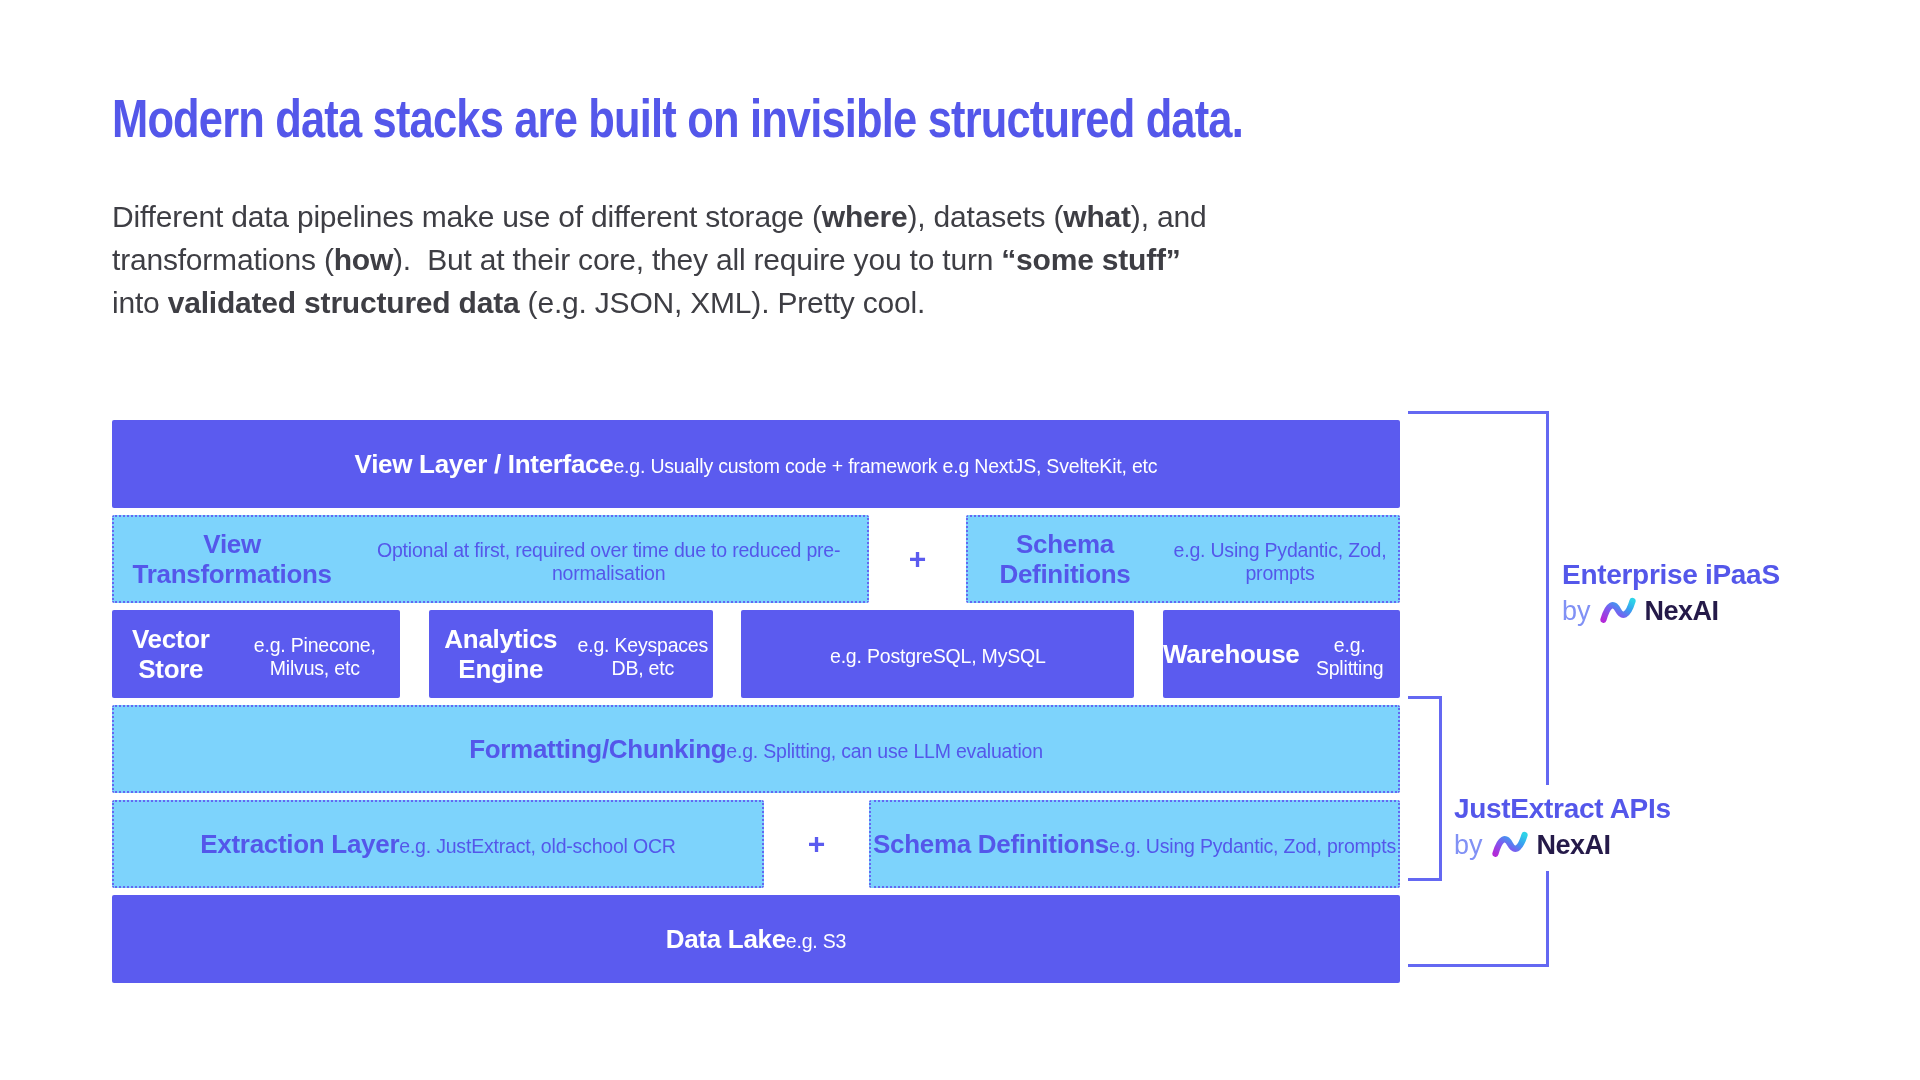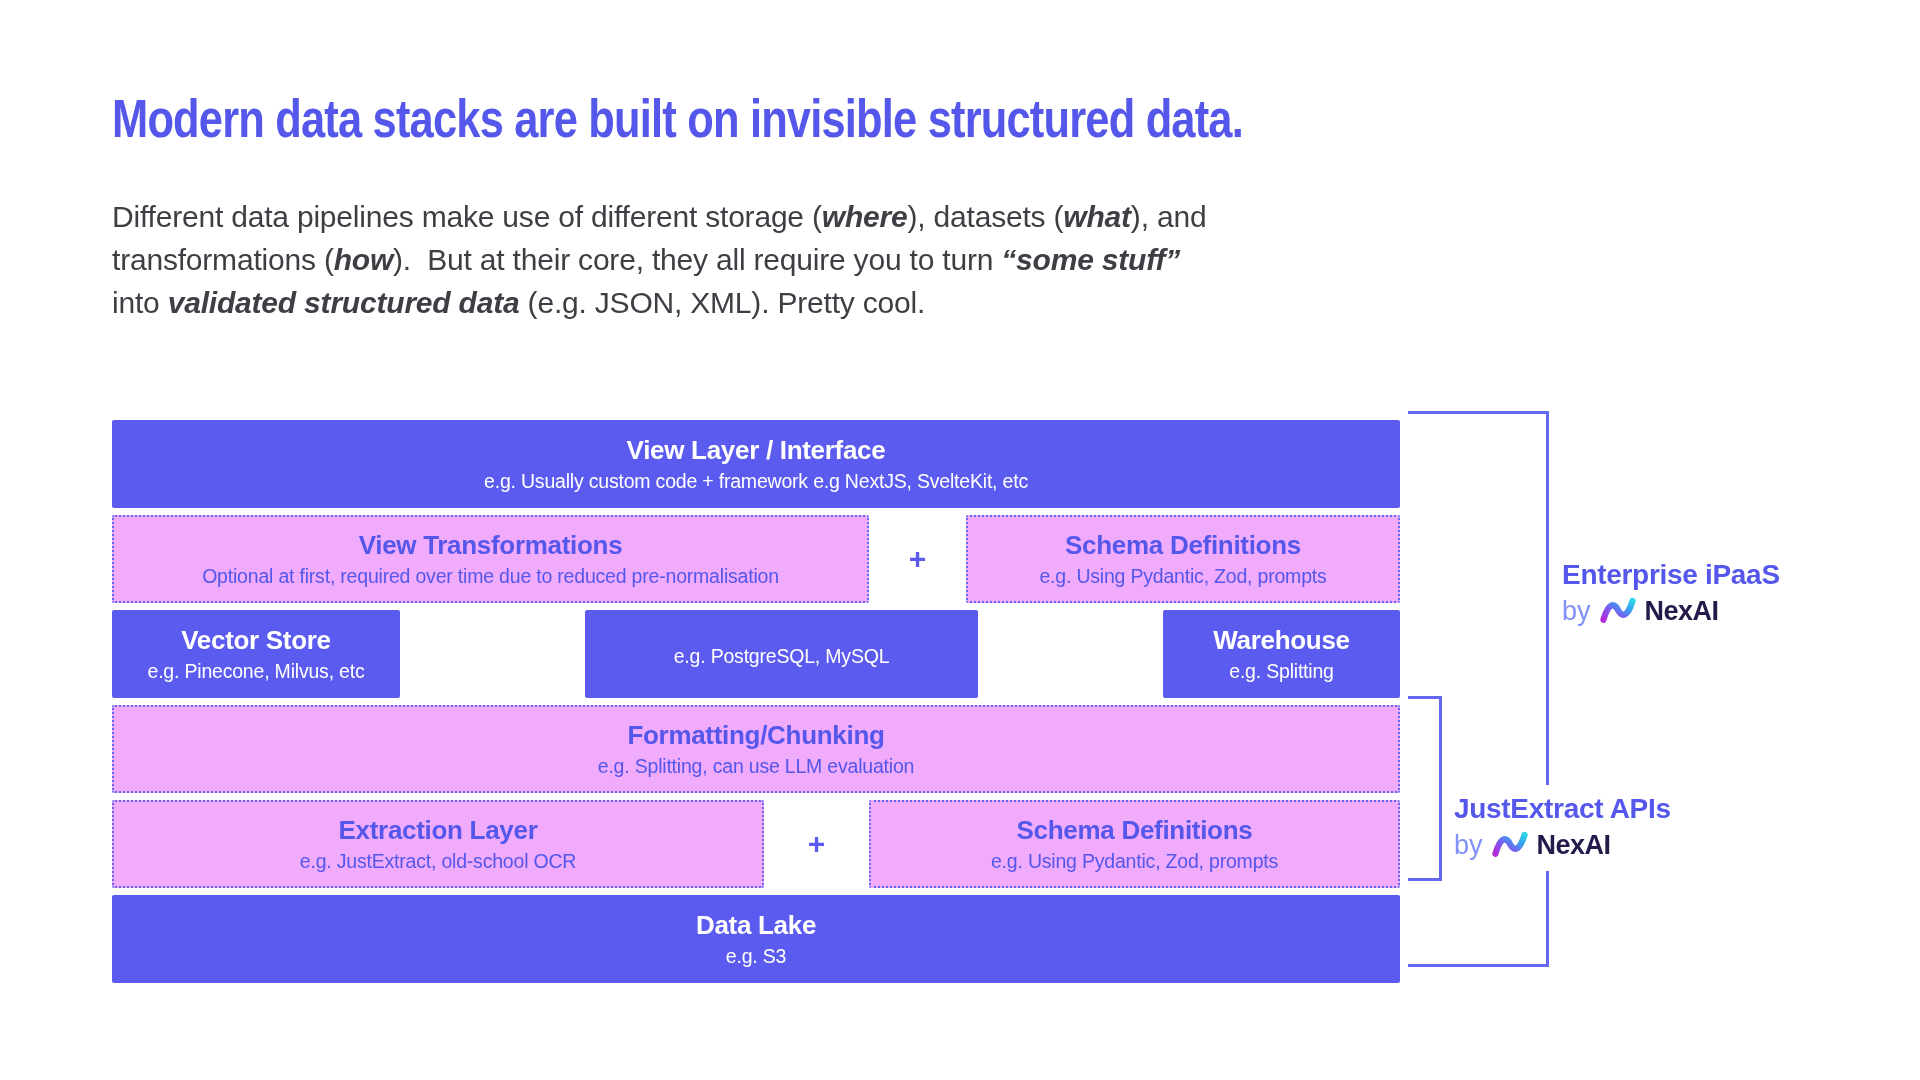--- a/index.html
+++ b/index.html
@@ -5,30 +5,30 @@
   html,body{margin:0;padding:0;background:#ffffff;}
   .page{position:relative;width:1920px;height:1080px;background:#ffffff;overflow:hidden;
         font-family:"Liberation Sans", sans-serif;}
 
   
   .title{position:absolute;left:112px;top:88px;font-size:53px;font-weight:700;
          color:var(--accent-text);letter-spacing:-1px;white-space:nowrap;}
   .title .squeeze{display:inline-block;transform:scaleX(0.82);transform-origin:left center;}
   .intro{position:absolute;left:112px;top:195px;font-size:30px;line-height:43px;
          color:var(--body);letter-spacing:-0.2px;white-space:nowrap;}
-  .intro .em{font-weight:700;font-style:italic;}
+  .intro .em{font-weight:700;}
 
   
   .diagram{position:absolute;left:112px;top:420px;width:1288px;display:flex;
            flex-direction:column;gap:7px;}
   .row{display:flex;height:88px;}
-  .box{display:flex;flex-direction:column;justify-content:center;align-items:center;
+  .box{display:flex;flex-direction:row;justify-content:center;align-items:center;
        text-align:center;border-radius:2px;box-sizing:border-box;}
   .solid{background:var(--accent);color:#ffffff;}
-  .dotted{background:#f0abfc;border:2px dotted var(--line);color:var(--accent-text);align-items:center;}
+  .dotted{background:#7dd3fc;border:2px dotted var(--line);color:var(--accent-text);align-items:center;}
   .box .bt{font-size:26px;font-weight:700;letter-spacing:-0.3px;line-height:30px;}
   .box .bs{font-size:19.5px;font-weight:400;margin-top:5px;letter-spacing:-0.2px;}
   .grow{flex:1 1 auto;}
   .mid{display:flex;align-items:center;justify-content:center;flex:1 1 auto;}
   .plus{font-size:30px;font-weight:700;color:var(--accent);}
   .spread{justify-content:space-between;}
 
   
   .bracket{position:absolute;border:3px solid var(--line);border-left:none;}
   .bracket-outer{left:1408px;top:411px;width:138px;height:550px;}
@@ -84,20 +84,24 @@
         <div class="bt">Schema Definitions</div>
         <div class="bs">e.g. Using Pydantic, Zod, prompts</div>
       </div>
     </div>
 
     <div class="row spread">
       <div class="box solid" style="width:288px">
         <div class="bt">Vector Store</div>
         <div class="bs">e.g. Pinecone, Milvus, etc</div>
       </div>
+      <div class="box solid" style="width:284px">
+        <div class="bt">Analytics Engine</div>
+        <div class="bs">e.g. Keyspaces DB, etc</div>
+      </div>
       <div class="box solid" style="width:393px">
         <div class="bs">e.g. PostgreSQL, MySQL</div>
       </div>
       <div class="box solid" style="width:237px">
         <div class="bt">Warehouse</div>
         <div class="bs">e.g. Splitting</div>
       </div>
     </div>
 
     <div class="row">

